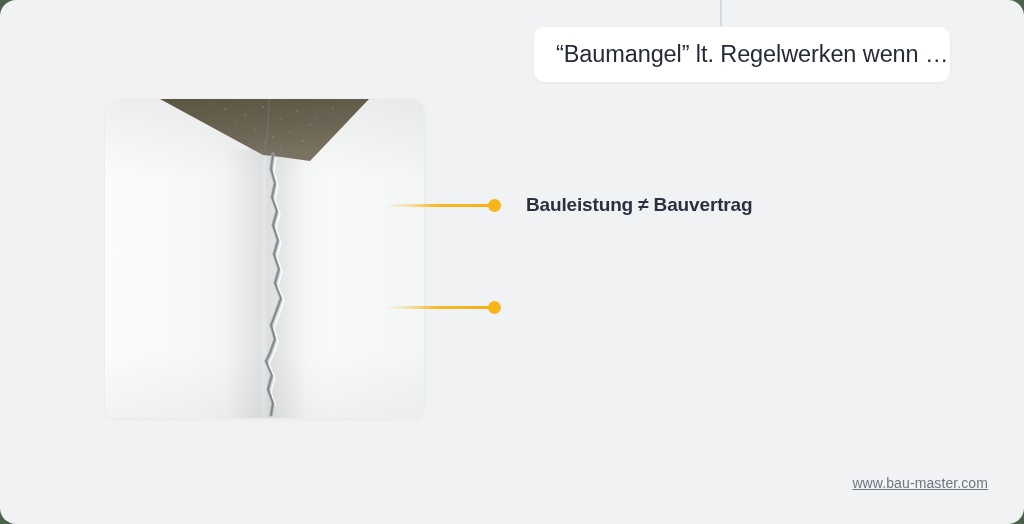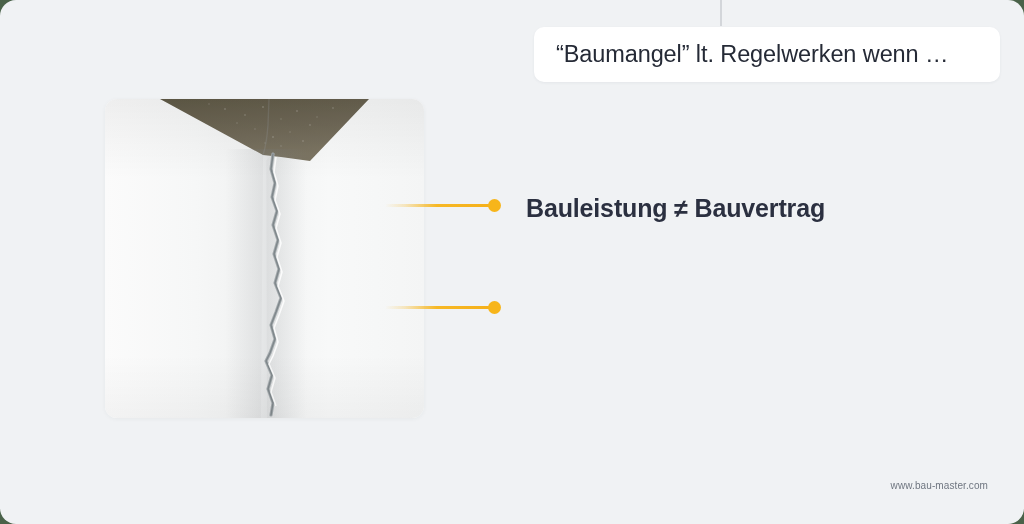--- a/index.html
+++ b/index.html
@@ -34,21 +34,21 @@
     width: 2px;
     height: 26px;
     background: #d3d6da;
   }
 
   
   .title-card {
     position: absolute;
     left: 534px;
     top: 27px;
-    width: 466px;
+    width: 416px;
     height: 55px;
     background: #ffffff;
     border-radius: 10px;
     box-shadow: 0 1px 3px rgba(40,50,60,0.06);
     display: flex;
     align-items: center;
   }
   .title-text {
     margin-left: 22px;
     font-size: 23.5px;
@@ -82,35 +82,36 @@
     position: absolute;
     width: 13px;
     height: 13px;
     border-radius: 50%;
     background: #f7b51a;
   }
 
   
   .bullet-label {
     position: absolute;
-    font-size: 25px;
+    font-size: 19px;
     font-weight: bold;
     letter-spacing: -0.15px;
     color: #2b3040;
     white-space: nowrap;
   }
 
   
   .footer-url {
     position: absolute;
     right: 36px;
     bottom: 33px;
-    font-size: 10px;
+    font-size: 14px;
     color: #6f7680;
     letter-spacing: 0.1px;
+    text-decoration: underline;
   }
 </style>
 </head>
 <body>
 
 <div class="slide">
 
   <div class="title-stub"></div>
 
   <div class="title-card">

